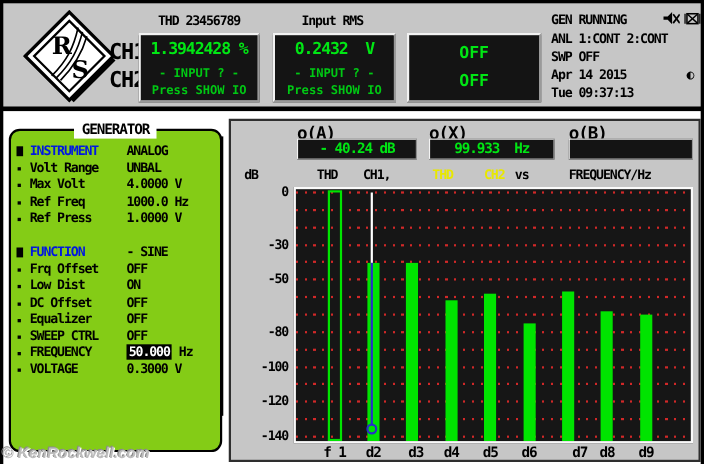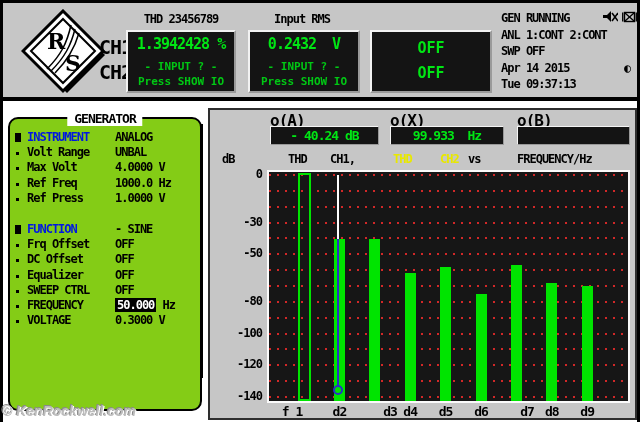--- a/index.html
+++ b/index.html
@@ -154,20 +154,25 @@
           <span class="lbl">FUNCTION</span>
           <span class="val">- SINE</span>
         </div>
         <div class="gen-row">
           <span class="bullet-dot"></span>
           <span class="lbl">Frq Offset</span>
           <span class="val">OFF</span>
         </div>
         <div class="gen-row">
           <span class="bullet-dot"></span>
+          <span class="lbl">Low Dist</span>
+          <span class="val">ON</span>
+        </div>
+        <div class="gen-row">
+          <span class="bullet-dot"></span>
           <span class="lbl">DC Offset</span>
           <span class="val">OFF</span>
         </div>
         <div class="gen-row">
           <span class="bullet-dot"></span>
           <span class="lbl">Equalizer</span>
           <span class="val">OFF</span>
         </div>
         <div class="gen-row">
           <span class="bullet-dot"></span>
@@ -248,23 +253,23 @@
         <div class="bar fill" style="left: 206.5px; top: 121.929px; width: 11px; height: 107.071px;"></div>
         <div class="bar fill" style="left: 241.9px; top: 93.3857px; width: 11px; height: 135.614px;"></div>
         <div class="bar fill" style="left: 277.3px; top: 110.829px; width: 11px; height: 118.171px;"></div>
         <div class="bar fill" style="left: 312.7px; top: 114px; width: 11px; height: 115px;"></div>
         <div class="cursor-line-white" style="left: 68.4px; top: 3px; height: 63.8091px;"></div>
         <div class="cursor-line-blue" style="left: 68.4px; top: 66.8091px; height: 147.091px;"></div>
         <div class="cursor-marker" style="left: 64.4px; top: 212.864px;"></div>
       </div>
 
     <div id="x-axis-labels">
-        <div class="xlabel" style="left: 62px; width: 40px;">f 1</div>
+        <div class="xlabel" style="left: 74px; width: 40px;">f 1</div>
         <div class="xlabel" style="left: 109.4px; width: 40px;">d2</div>
-        <div class="xlabel" style="left: 160px; width: 40px;">d3</div>
+        <div class="xlabel" style="left: 148px; width: 40px;">d3</div>
         <div class="xlabel" style="left: 180.2px; width: 40px;">d4</div>
         <div class="xlabel" style="left: 215.6px; width: 40px;">d5</div>
         <div class="xlabel" style="left: 251px; width: 40px;">d6</div>
         <div class="xlabel" style="left: 297px; width: 40px;">d7</div>
         <div class="xlabel" style="left: 321.8px; width: 40px;">d8</div>
         <div class="xlabel" style="left: 357.2px; width: 40px;">d9</div>
       </div>
   </div>
 
 </div>

